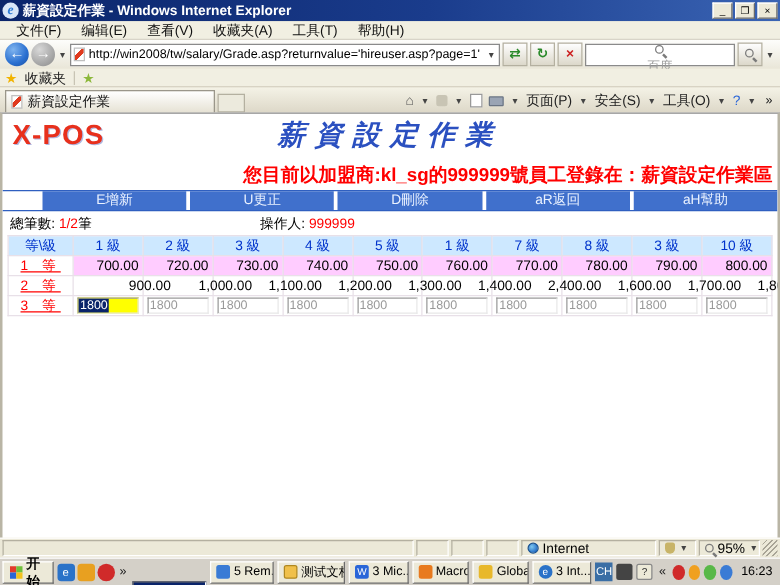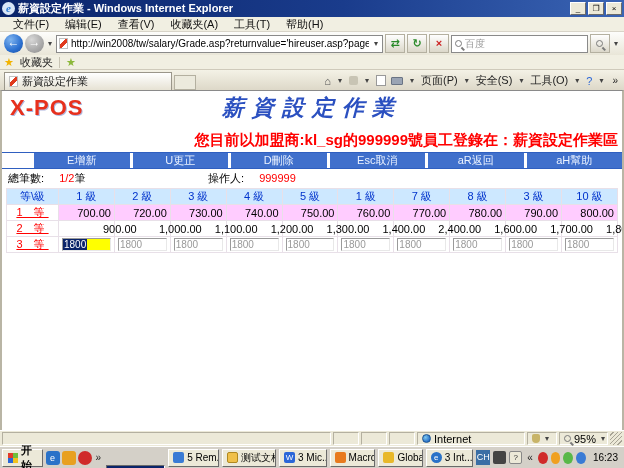--- a/index.html
+++ b/index.html
@@ -22,21 +22,21 @@
   .navbtn { width:19px; height:19px; border-radius:50%; color:#fff; font-size:12px; line-height:17px; text-align:center; }
   .nav-back { background:radial-gradient(circle at 35% 30%,#7fb4ef,#2a6fd0 60%,#1c4f9e); }
   .nav-fwd { background:radial-gradient(circle at 35% 30%,#d8d8d8,#a8a8a8 60%,#8a8a8a); }
   .addr-field { flex:1; height:18px; background:#fff; border:1px solid #8a8a8a; display:flex; align-items:center; padding:0 2px; gap:3px; min-width:0; }
   .asp-ico { width:9px; height:11px; background:linear-gradient(135deg,#fff 35%,#e03a1e 35%,#e03a1e 65%,#fff 65%); border:1px solid #c0c0c0; flex:0 0 auto; }
   .addr-url { flex:1; white-space:nowrap; overflow:hidden; color:#000; font-size:10px; }
   .drop { color:#444; font-size:8px; padding:0 2px; }
   .sqbtn { width:20px; height:19px; background:linear-gradient(#fefefe,#dcd8ca); border:1px solid #b4b0a0; text-align:center; line-height:17px; font-size:11px; }
   .sqbtn.green { color:#2a8a2a; font-weight:bold; }
   .sqbtn.red { color:#c22; font-weight:bold; }
-  .searchbox { width:137px; height:18px; background:#fff; border:1px solid #8a8a8a; display:flex; align-items:center; padding:0 3px; gap:3px; }
+  .searchbox { width:120px; height:18px; background:#fff; border:1px solid #8a8a8a; display:flex; align-items:center; padding:0 3px; gap:3px;flex-direction:column; }
   .mag { width:7px; height:7px; border:1.5px solid #7a7a7a; border-radius:50%; position:relative; flex:0 0 auto; }
   .mag::after { content:""; position:absolute; width:4px; height:1.5px; background:#7a7a7a; transform:rotate(45deg); left:5px; top:7px; }
   .ph { color:#9a9a9a; font-size:10px; }
 
   
   .favbar { height:15px; background:#f1efe2; border-bottom:1px solid #cfcabb; display:flex; align-items:center; padding-left:4px; gap:6px; flex:0 0 auto; }
   .star { color:#f2b300; font-size:11px; }
   .favbar .lbl { color:#222; }
   .vsep { width:1px; height:11px; background:#c8c4b4; }
 
@@ -55,21 +55,21 @@
 
   
   .content { flex:1; background:#fff; border-left:2px solid #b9b5a5; border-right:2px solid #b9b5a5; border-top:1px solid #8a8a8a; position:relative; overflow:hidden; }
   .pagehead { position:relative; height:40px; }
   .xpos { position:absolute; left:8px; top:4px; font-size:22px; font-weight:bold; color:#e8301c; letter-spacing:1px; text-shadow:1px 1px 0 #b0b8e0; font-family:"Liberation Sans",sans-serif; }
   .ptitle { position:absolute; left:0; right:0; top:2px; text-align:center; font-size:22px; font-weight:bold; font-style:italic; color:#2b50c0; letter-spacing:8px; font-family:"DejaVu Serif","Liberation Serif",serif; }
   .loginline { text-align:right; padding:0 4px 2px 0; color:#f00; font-weight:bold; font-size:15px; }
   .btnbar { display:flex; background:#fff; gap:3px; border-top:1px solid #2f5fc0; border-bottom:1px solid #2f5fc0;padding-left:32px; }
   .bluebtn { flex:1; background:#4070cc; color:#eaf2ff; text-align:center; height:15px; line-height:15px; font-size:11px; }
   .inforow { display:flex; height:16px; align-items:center; padding:2px 6px 0 6px; }
-  .inforow .red { color:#f00;margin-left:12px; }
+  .inforow .red { color:#f00; }
   .inforow .seg1 { width:200px; }
   table.grades { width:612px; margin:3px auto 0 auto; border-collapse:collapse; table-layout:fixed; }
   table.grades th, table.grades td { border:1px solid #e8e0e8; height:16px; padding:0 3px; font-weight:normal; font-size:11px; }
   col.c0 { width:52px; }
   .hd { background:#cde8ff; color:#0033cc; text-align:center; }
   .rowlbl { color:#f00; text-align:center; letter-spacing:4px; background:#fff;text-decoration:underline; }
   .r1 td.v { background:#ffccff; text-align:right; color:#000; }
   .r2 td.v { background:#fff; text-align:right; color:#000;padding-left:44px; }
   .r3 td { background:#fff; padding:1px 2px; }
   .cellinput { width:100%; height:13px; border:1px solid; border-color:#9a9a9a #e8e8e8 #e8e8e8 #9a9a9a; font-size:10px; color:#999; padding:0 1px; font-family:"Liberation Sans",sans-serif; background:#fff; }
@@ -179,21 +179,20 @@
     <div class="pagehead">
       <span class="xpos">X-POS</span>
       <span class="ptitle">薪資設定作業</span>
     </div>
     <div class="loginline">您目前以加盟商:kl_sg的999999號員工登錄在：薪資設定作業區</div>
 
     <div class="btnbar">
       <span class="bluebtn">E增新</span>
       <span class="bluebtn">U更正</span>
       <span class="bluebtn">D刪除</span>
-      <span class="bluebtn">Esc取消</span>
       <span class="bluebtn">aR返回</span>
       <span class="bluebtn">aH幫助</span>
     </div>
 
     <div class="inforow">
       <span class="seg1">
         <span>總筆數:</span>
         <span class="red">1/2</span><span>筆</span>
       </span>
       <span>

